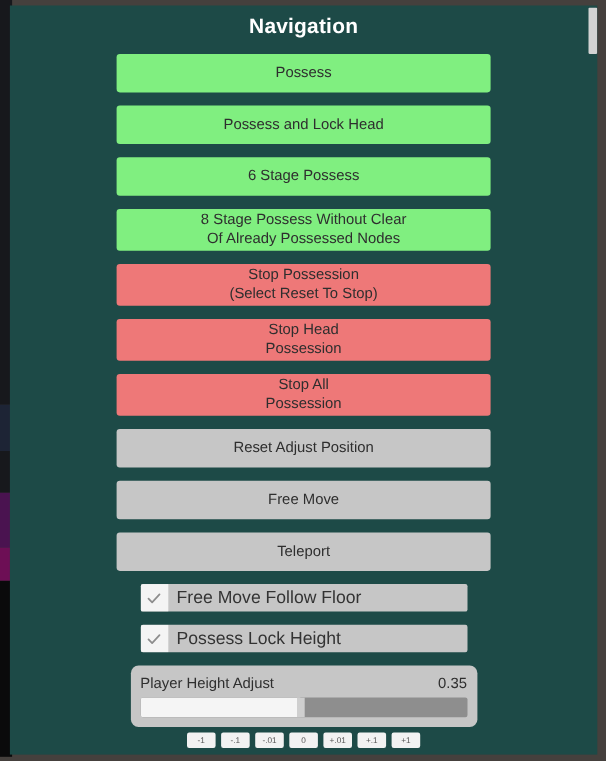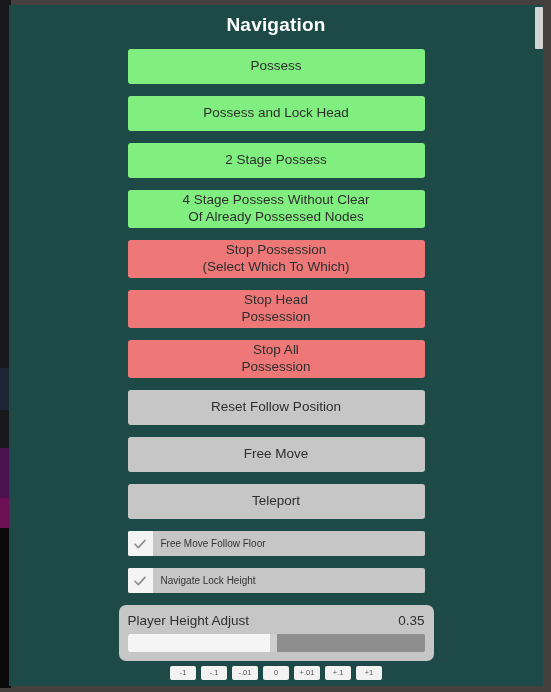--- a/index.html
+++ b/index.html
@@ -51,21 +51,21 @@
     font-weight: bold;
     margin-top: 9px;
     letter-spacing: 0.2px;
   }
 
   .btn-stack {
     margin-top: 13px;
   }
 
   .nav-button {
-    width: 297px;
+    width: 340px;
     margin: 0 auto 12px auto;
     border-radius: 3px;
     color: #2e2e2e;
     font-size: 13.5px;
     text-align: center;
     display: flex;
     align-items: center;
     justify-content: center;
     line-height: 1.25;
     box-sizing: border-box;
@@ -101,21 +101,21 @@
     display: flex;
     align-items: center;
     justify-content: center;
   }
   .check-box svg { display: block; }
   .check-label {
     flex: 1;
     display: flex;
     align-items: center;
     padding-left: 8px;
-    font-size: 10px;
+    font-size: 16px;
     color: #333333;
   }
 
   
   .slider-card {
     width: 315px;
     margin: 4px auto 0 auto;
     background: #c6c6c6;
     border-radius: 7px;
     padding: 8px 9px 9px 9px;
@@ -201,50 +201,50 @@
   <div class="bg-strip bg-black" style="top:528px; height:160px;"></div>
 </div>
 
 <div id="nav-panel">
 
   <div id="panel-title">Navigation</div>
 
   <div class="btn-stack">
       <button class="nav-button green h1">Possess</button>
       <button class="nav-button green h1">Possess and Lock Head</button>
-      <button class="nav-button green h1">2 Stage Possess</button>
-      <button class="nav-button green h2">4 Stage Possess Without Clear
+      <button class="nav-button green h1">6 Stage Possess</button>
+      <button class="nav-button green h2">8 Stage Possess Without Clear
 Of Already Possessed Nodes</button>
       <button class="nav-button red h2">Stop Possession
-(Select Which To Which)</button>
+(Select Reset To Stop)</button>
       <button class="nav-button red h2">Stop Head
 Possession</button>
       <button class="nav-button red h2">Stop All
 Possession</button>
-      <button class="nav-button grey h1">Reset Follow Position</button>
+      <button class="nav-button grey h1">Reset Adjust Position</button>
       <button class="nav-button grey h1">Free Move</button>
       <button class="nav-button grey h1">Teleport</button>
     </div>
 
   <div id="checkbox-list">
       <div class="check-row">
         <div class="check-box">
           <svg width="16" height="16" viewBox="0 0 16 16">
             <path d="M3 8.2 L6.3 11.6 L13 4.4" fill="none" stroke="#8d8d8d" stroke-width="1.6" stroke-linecap="round" stroke-linejoin="round"></path>
           </svg>
         </div>
         <div class="check-label">Free Move Follow Floor</div>
       </div>
       <div class="check-row">
         <div class="check-box">
           <svg width="16" height="16" viewBox="0 0 16 16">
             <path d="M3 8.2 L6.3 11.6 L13 4.4" fill="none" stroke="#8d8d8d" stroke-width="1.6" stroke-linecap="round" stroke-linejoin="round"></path>
           </svg>
         </div>
-        <div class="check-label">Navigate Lock Height</div>
+        <div class="check-label">Possess Lock Height</div>
       </div>
     </div>
 
   <div class="slider-card">
     <div class="slider-head">
       <span>Player Height Adjust</span>
       <span>0.35</span>
     </div>
     <div class="slider-track">
       <div class="slider-fill" id="slider-fill" style="width: 49%;"></div>

